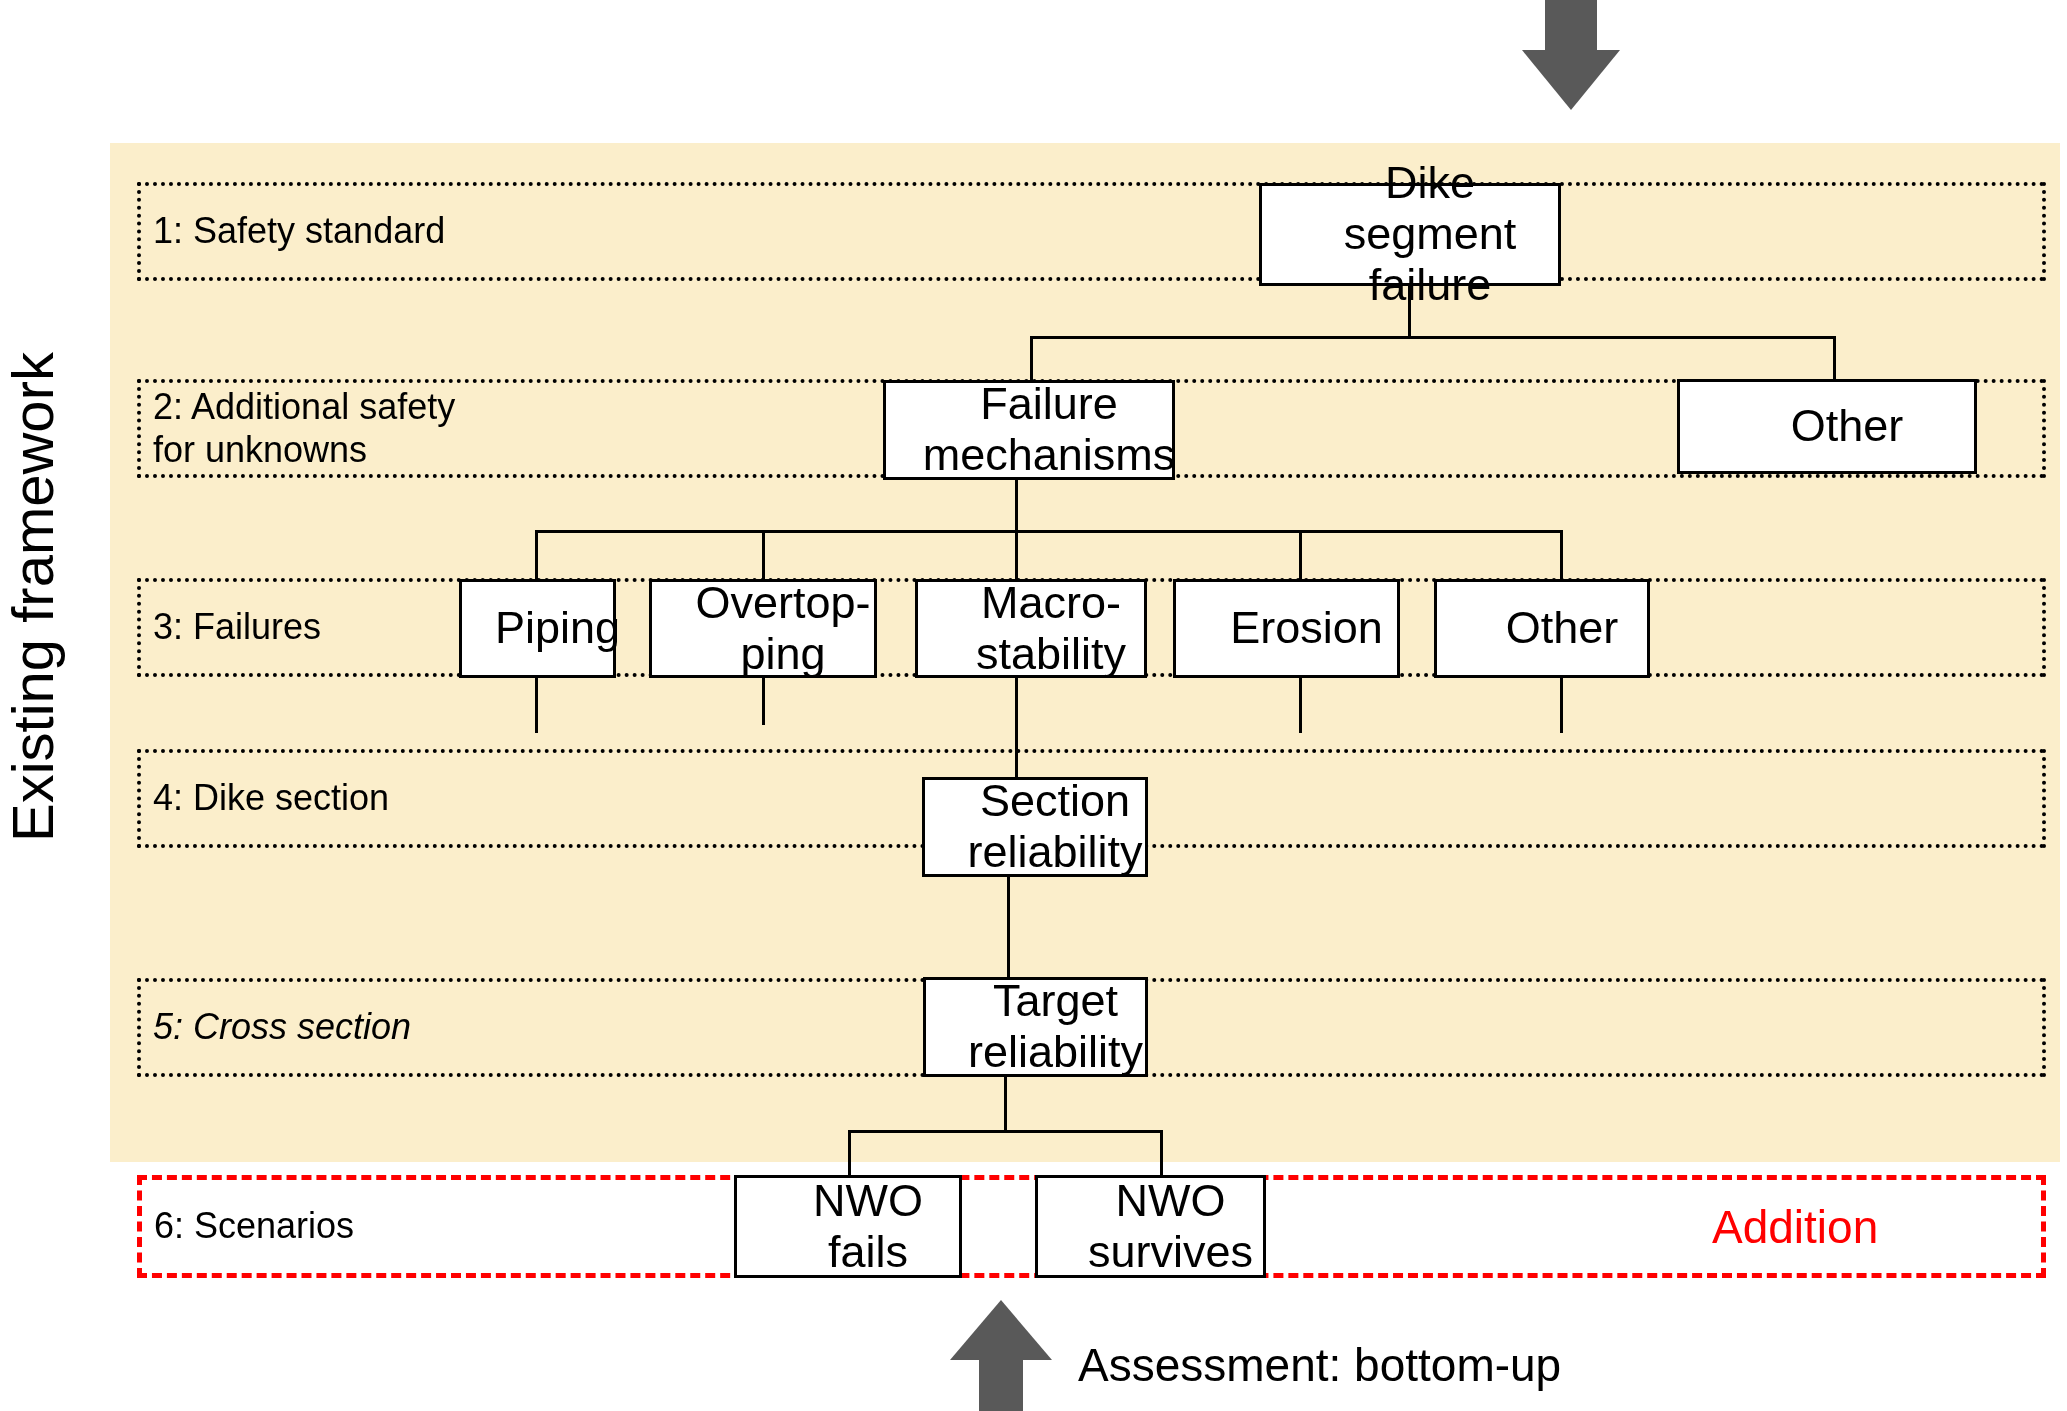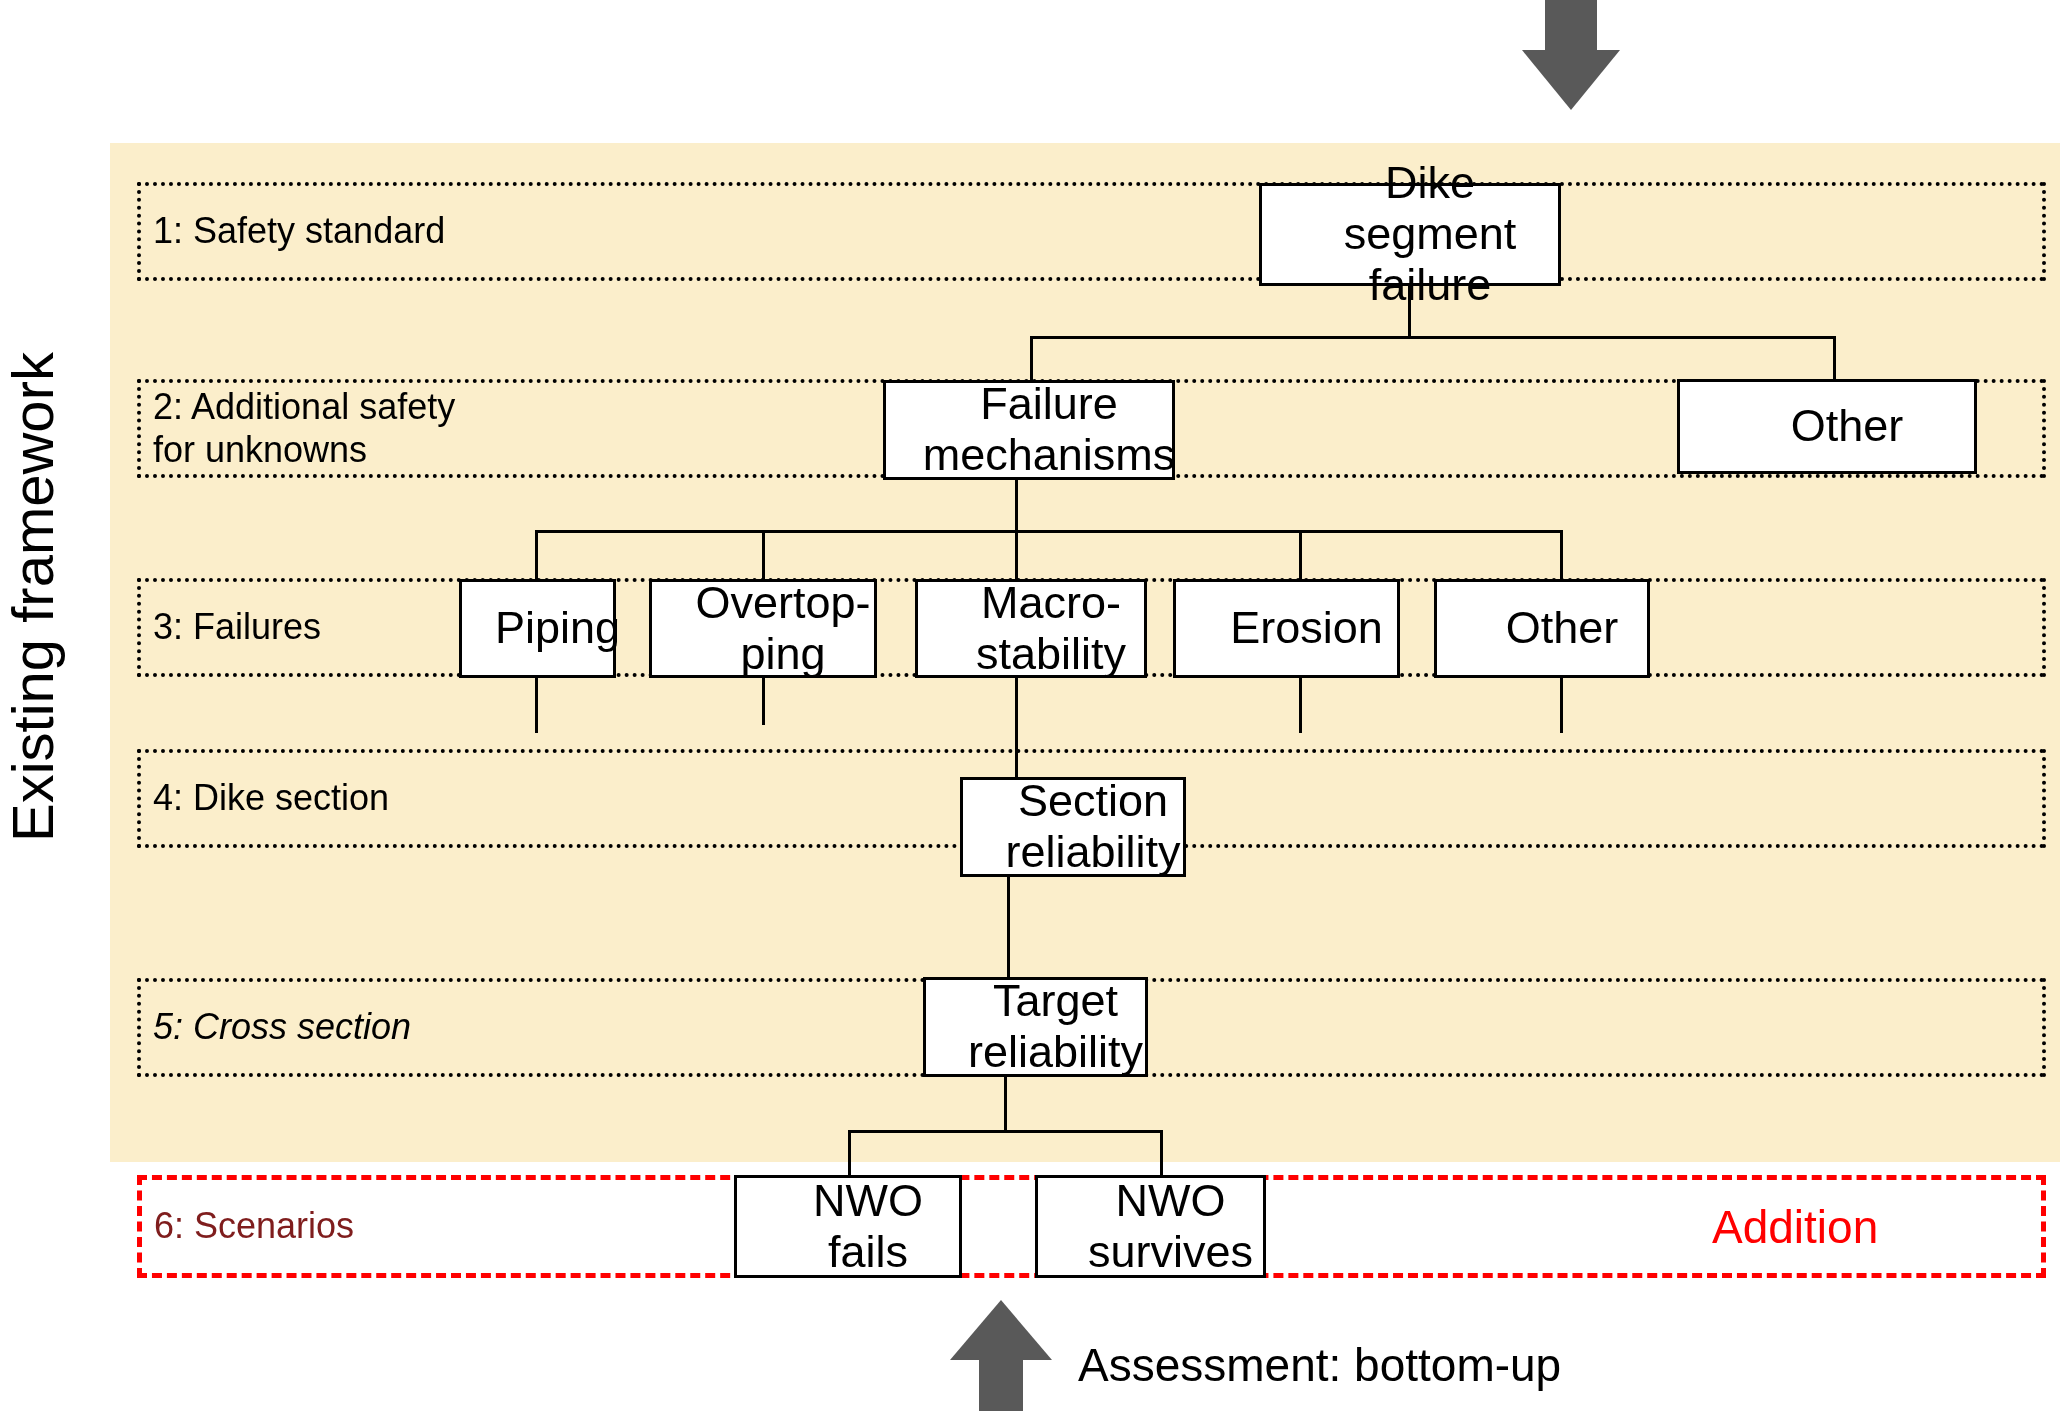--- a/index.html
+++ b/index.html
@@ -24,21 +24,21 @@
   }
   .band-red{
     border:5px dashed #FF0000;
     height:103px;
   }
   .band-label{
     padding-left:12px;
     font-size:36px;line-height:1.18;
     white-space:pre-line;
   }
-  .band-label.red{color:#7f1d1d;}
+  .band-label.red{color:#000000;}
   .node{
     position:absolute;
     background:#ffffff;
     border:3px solid #000;
     box-sizing:border-box;
     display:flex;align-items:center;justify-content:center;
     text-align:center;
     font-size:45px;line-height:1.13;
     white-space:pre-line;
     z-index:3;
@@ -136,21 +136,21 @@
   <div class="node" style="left:649px;top:579px;width:228px;height:99px;">Overtop-
 ping</div>
 
   <div class="node" style="left:915px;top:579px;width:232px;height:99px;">Macro-
 stability</div>
 
   <div class="node" style="left:1173px;top:579px;width:227px;height:99px;">Erosion</div>
 
   <div class="node" style="left:1434px;top:579px;width:216px;height:99px;">Other</div>
 
-  <div class="node" style="left:960px;top:777px;width:226px;height:100px;">Section
+  <div class="node" style="left:922px;top:777px;width:226px;height:100px;">Section
 reliability</div>
 
   <div class="node" style="left:923px;top:977px;width:225px;height:100px;">Target
 reliability</div>
 
   <div class="node" style="left:734px;top:1175px;width:228px;height:103px;">NWO
 fails</div>
 
   <div class="node" style="left:1035px;top:1175px;width:231px;height:103px;">NWO
 survives</div>

